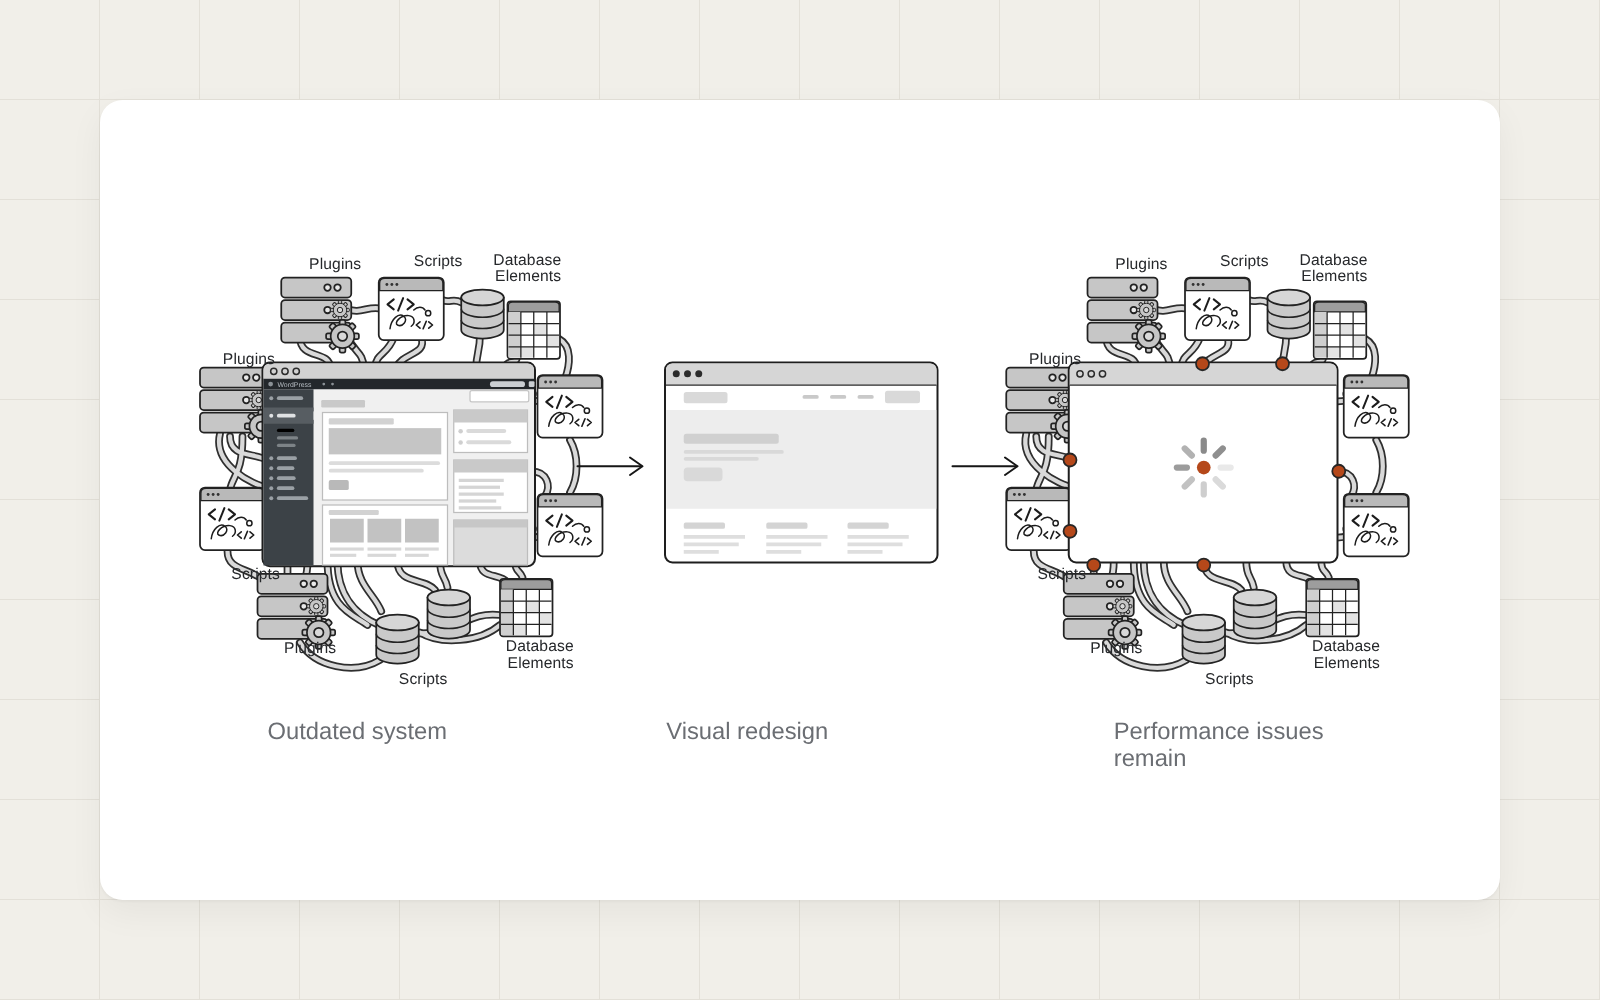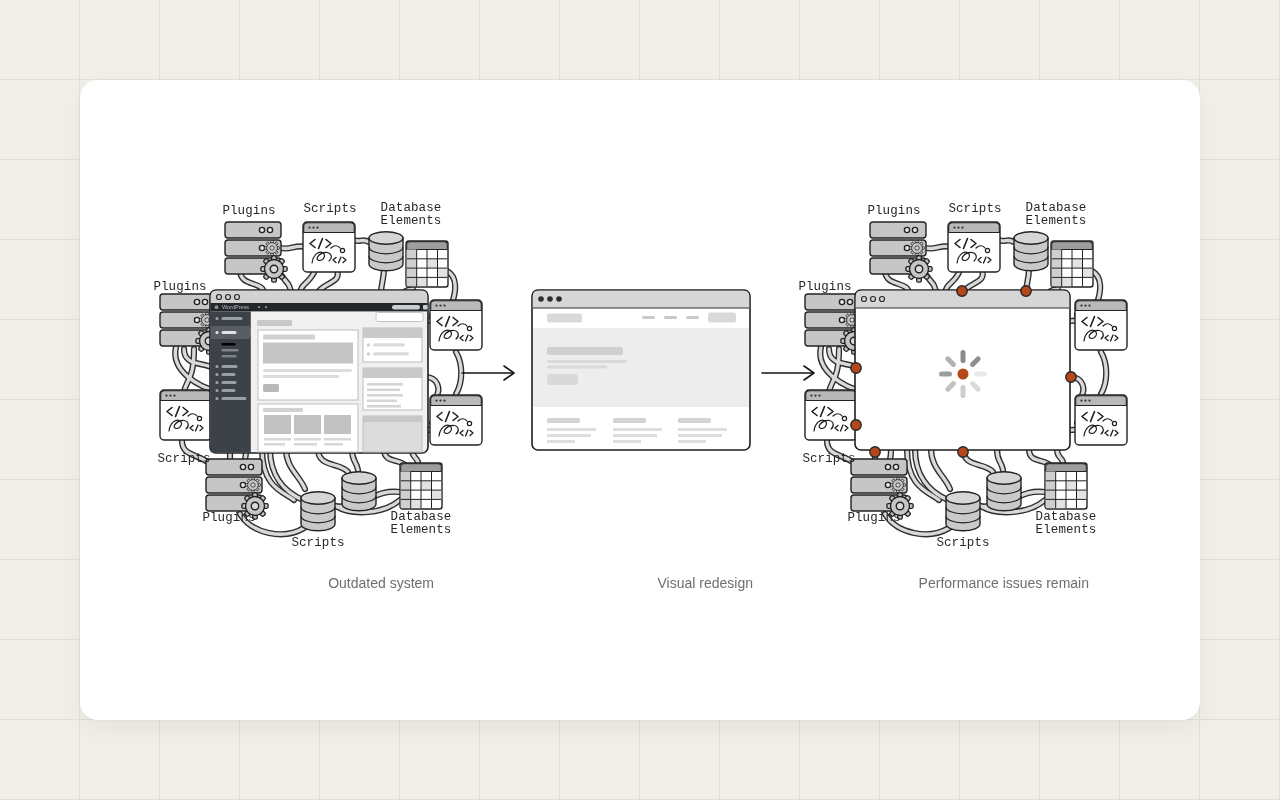--- a/index.html
+++ b/index.html
@@ -12,26 +12,26 @@
       #f1efe9;
     position:relative;
   }
   .card {
     position:absolute; left:80px; top:80px; width:1120px; height:640px;
     background:#ffffff; border-radius:18px;
     box-shadow:0 1px 2px rgba(0,0,0,.03), 0 10px 28px rgba(0,0,0,.05);
   }
   svg.scene { position:absolute; left:0; top:0; width:1280px; height:800px; pointer-events:none; }
   .icon-label {
-    position:absolute; text-align:center;
-    font-size:12.5px; line-height:1.06; color:#26282b; letter-spacing:.1px;font-family:Liberation Mono, monospace;
+    position:absolute; text-align:right;
+    font-size:12.5px; line-height:1.06; color:#26282b; letter-spacing:.1px;
   }
   .caption {
-    position:absolute; width:220px; text-align:right;
-    font-size:14px; color:#6b6e73;
+    position:absolute; width:220px; text-align:left;
+    font-size:19px; color:#6b6e73;
   }
 </style>
 </head>
 <body>
 
 <div class="card"></div>
 
 <svg class="scene" viewBox="0 0 1280 800" aria-hidden="true">
   <defs>
 
@@ -322,13 +322,13 @@
 <div class="icon-label" style="left:935px;top:203px;width:80px">Scripts</div>
 <div class="icon-label" style="left:1018px;top:202px;width:76px">Database Elements</div>
 <div class="icon-label" style="left:785px;top:281px;width:80px">Plugins</div>
 <div class="icon-label" style="left:789px;top:453px;width:80px">Scripts</div>
 <div class="icon-label" style="left:834px;top:512px;width:80px">Plugins</div>
 <div class="icon-label" style="left:923px;top:537px;width:80px">Scripts</div>
 <div class="icon-label" style="left:1028px;top:511px;width:76px">Database Elements</div>
 
 <div class="caption" style="left:214px;top:575px">Outdated system</div>
 <div class="caption" style="left:533px;top:575px">Visual redesign</div>
-<div class="caption" style="left:869px;top:575px">Performance issues remain</div>
+<div class="caption" style="left:891px;top:575px">Performance issues remain</div>
 
 </body></html>

